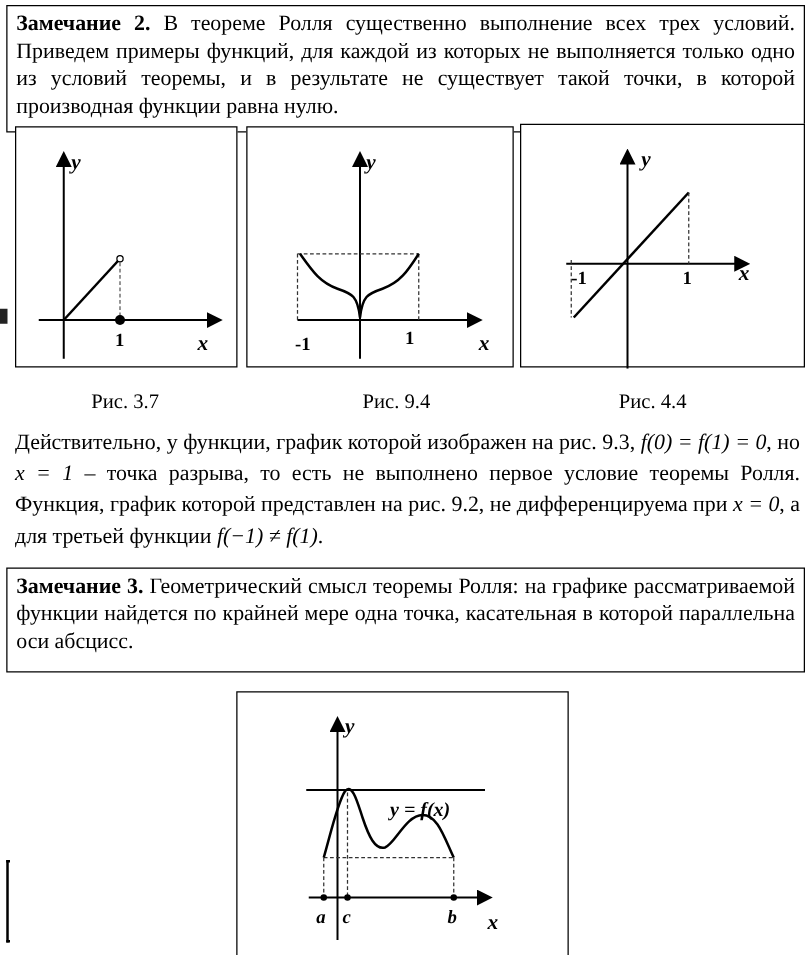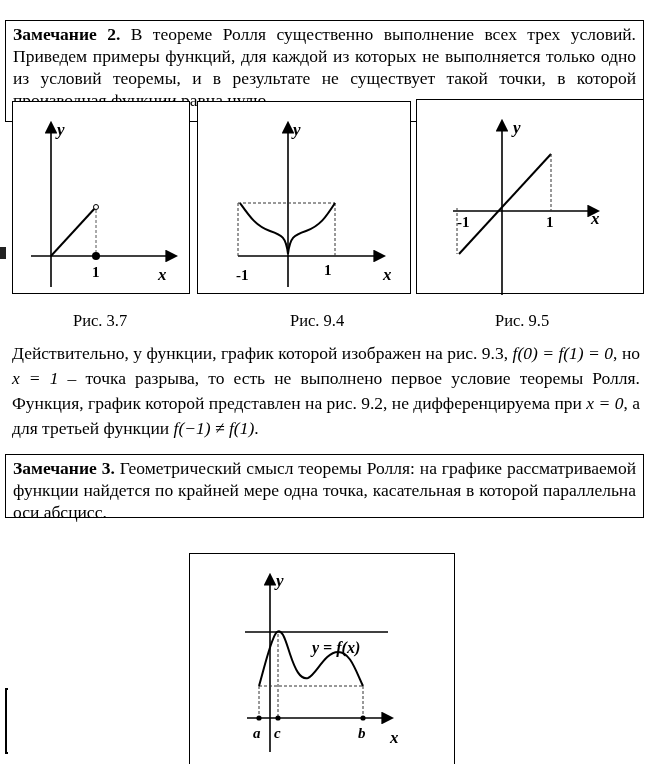--- a/index.html
+++ b/index.html
@@ -1,22 +1,22 @@
 <!DOCTYPE html>
 <html><head>
 <meta charset="utf-8">
 <style>
   html, body { margin:0; padding:0; background:#ffffff; }
   body { width:648px; height:764px; position:relative; overflow:hidden;
          font-family:"Liberation Serif", "DejaVu Serif", serif; color:#000; }
   .remark { position:absolute; border:1px solid #000; box-sizing:border-box;
             font-size:17.5px; line-height:22px; padding:2px 7px 2px 7px; text-align:justify; }
   .remark b { font-weight:bold; }
-  #remark2 { left:5px; top:20px; width:639px; height:102px; }
-  #remark3 { left:5px; top:454px; width:639px; height:64px; }
+  #remark2 { left:5px; top:4px; width:639px; height:102px; }
+  #remark3 { left:5px; top:454px; width:639px; height:84px; }
   .fig { position:absolute; border:1px solid #000; box-sizing:border-box; background:#fff; }
   #fig1 { left:12px; top:101px; width:178px; height:193px; }
   #fig2 { left:197px; top:101px; width:214px; height:193px; }
   #fig3 { left:416px; top:99px; width:228px; height:195px; }
   #fig4 { left:189px; top:553px; width:266px; height:212px; }
   .fig svg { position:absolute; left:0; top:0; }
   .caption { position:absolute; font-size:16.5px; top:311px; }
   .para { position:absolute; left:12px; top:341px; width:628px; font-size:17.5px; line-height:25px; text-align:justify; }
   .para .m { font-style:italic; }
   .marker-sq { position:absolute; left:0; top:247px; width:6px; height:12px; background:#222; }
@@ -89,21 +89,21 @@
     <line x1="40" y1="108" x2="40" y2="154" stroke="#333" stroke-width="1" stroke-dasharray="3,2"></line>
     <text x="96" y="33" class="lbl-i">y</text>
     <text x="174" y="124" class="lbl-i">x</text>
     <text x="40" y="127" class="lbl-n">-1</text>
     <text x="129" y="127" class="lbl-n">1</text>
   </svg>
 </div>
 
 <div class="caption" style="left:73px;">Рис. 3.7</div>
 <div class="caption" style="left:290px;">Рис. 9.4</div>
-<div class="caption" style="left:495px;">Рис. 9.5</div>
+<div class="caption" style="left:495px;">Рис. 4.4</div>
 
 <div class="para">
   <span>Действительно, у функции, график которой изображен на рис. 9.3, </span><span class="m">f(0) = f(1) = 0</span><span>, но </span><span class="m">x = 1</span><span> – точка разрыва, то есть не выполнено первое условие теоремы Ролля. Функция, график которой представлен на рис. 9.2, не дифференцируема при </span><span class="m">x = 0</span><span>, а для третьей функции </span><span class="m">f(−1) ≠ f(1)</span><span>.</span>
 </div>
 
 <div id="remark3" class="remark">
   <b>Замечание 3.</b><span> Геометрический смысл теоремы Ролля: на графике рассматриваемой функции найдется по крайней мере одна точка, касательная в которой параллельна оси абсцисс.</span>
 </div>
 
 <div id="fig4" class="fig">

